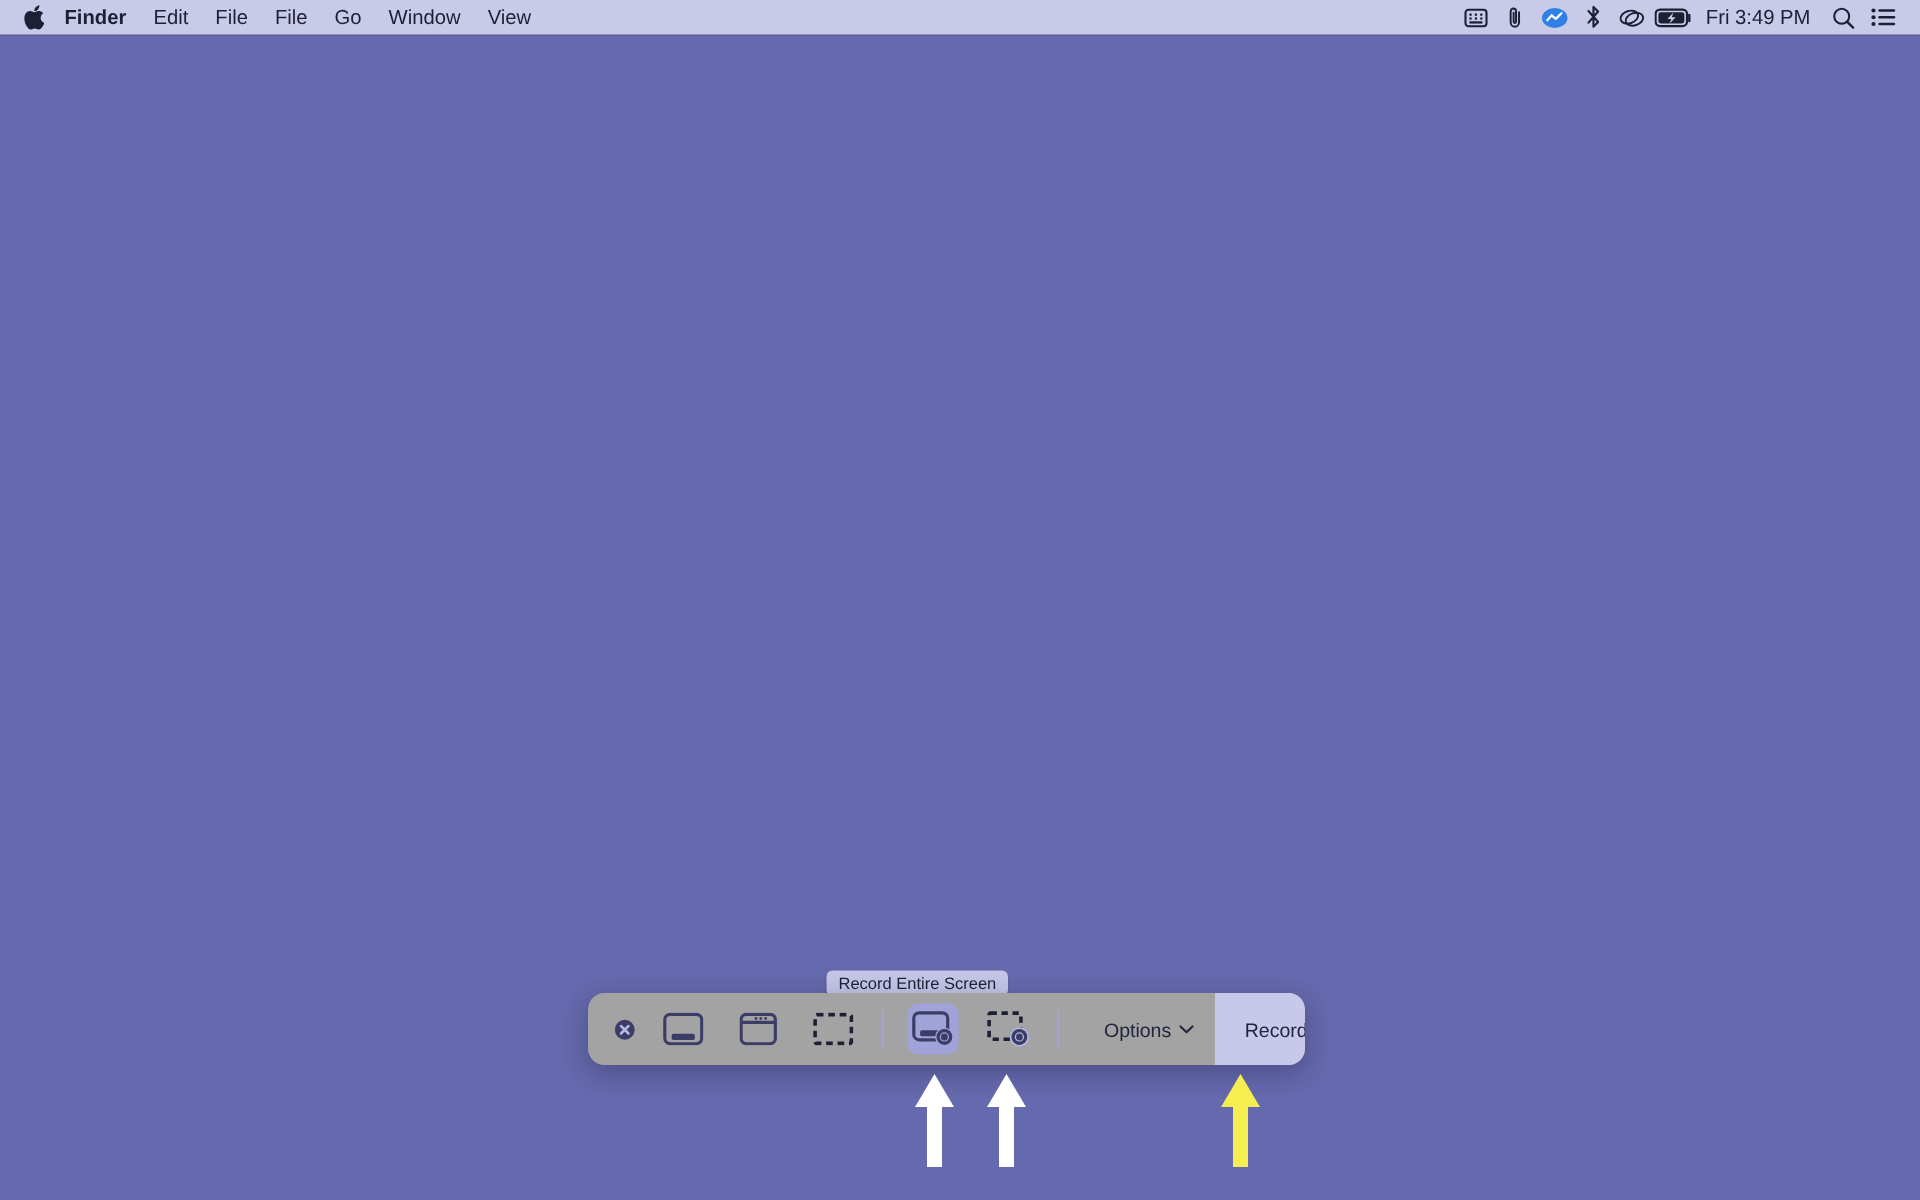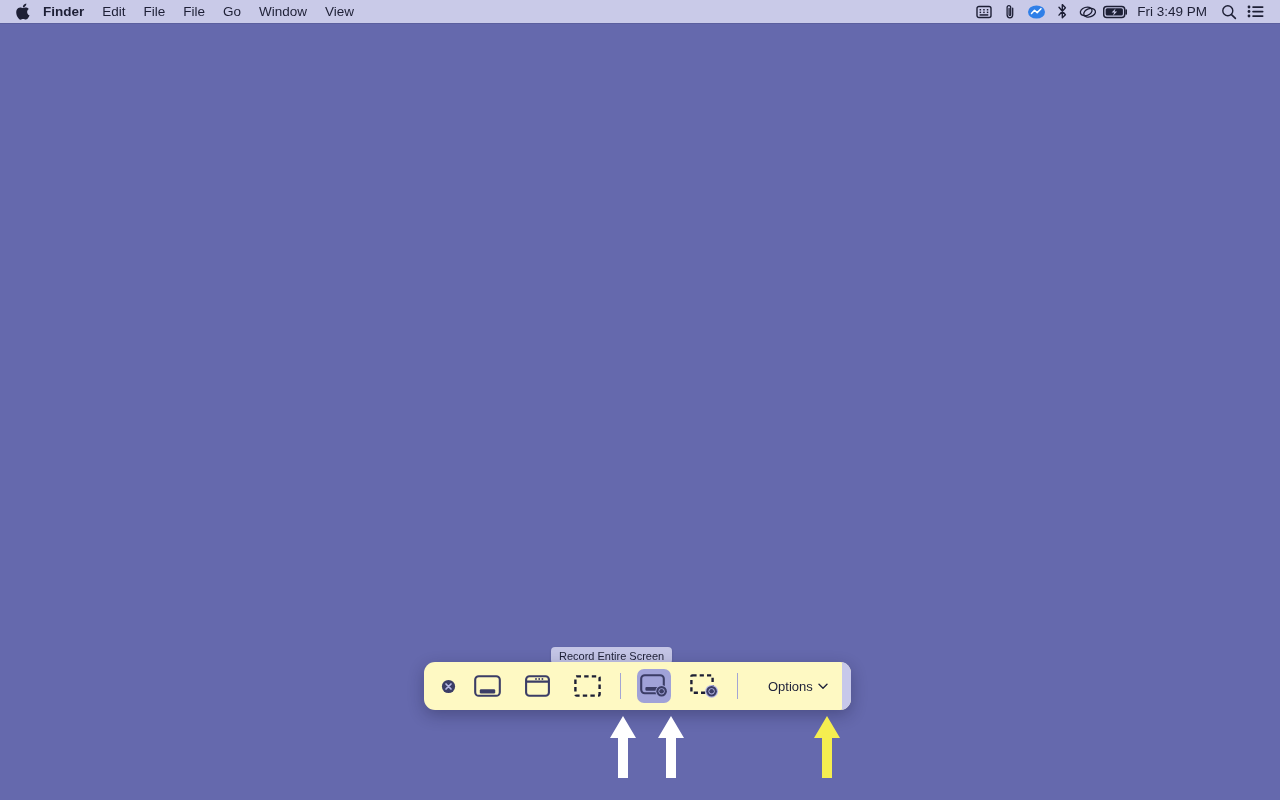--- a/index.html
+++ b/index.html
@@ -55,23 +55,23 @@
     border-radius:4px;
     display:flex; align-items:center; justify-content:center;
     font-size:11px; color:#1d1f35;
     box-shadow:0 1px 2px rgba(30,30,60,0.25);
     z-index:40;
     margin-top:16px;
   }
 
   
   #capture-toolbar {
-    position:absolute; left:424px; top:662px;
-    width:427px; height:48px;
-    background:#fef9c3;
+    position:absolute; left:392px; top:662px;
+    width:478px; height:48px;
+    background:#a3a3a3;
     border-radius:11px;
     display:flex; align-items:center;
     box-shadow:0 5px 16px rgba(25,25,55,0.33);
     overflow:hidden;
     z-index:40;
   }
   #toolbar-inner {
     display:flex; align-items:center;
     height:48px; flex:0 0 auto; padding-left:16px;
   }

